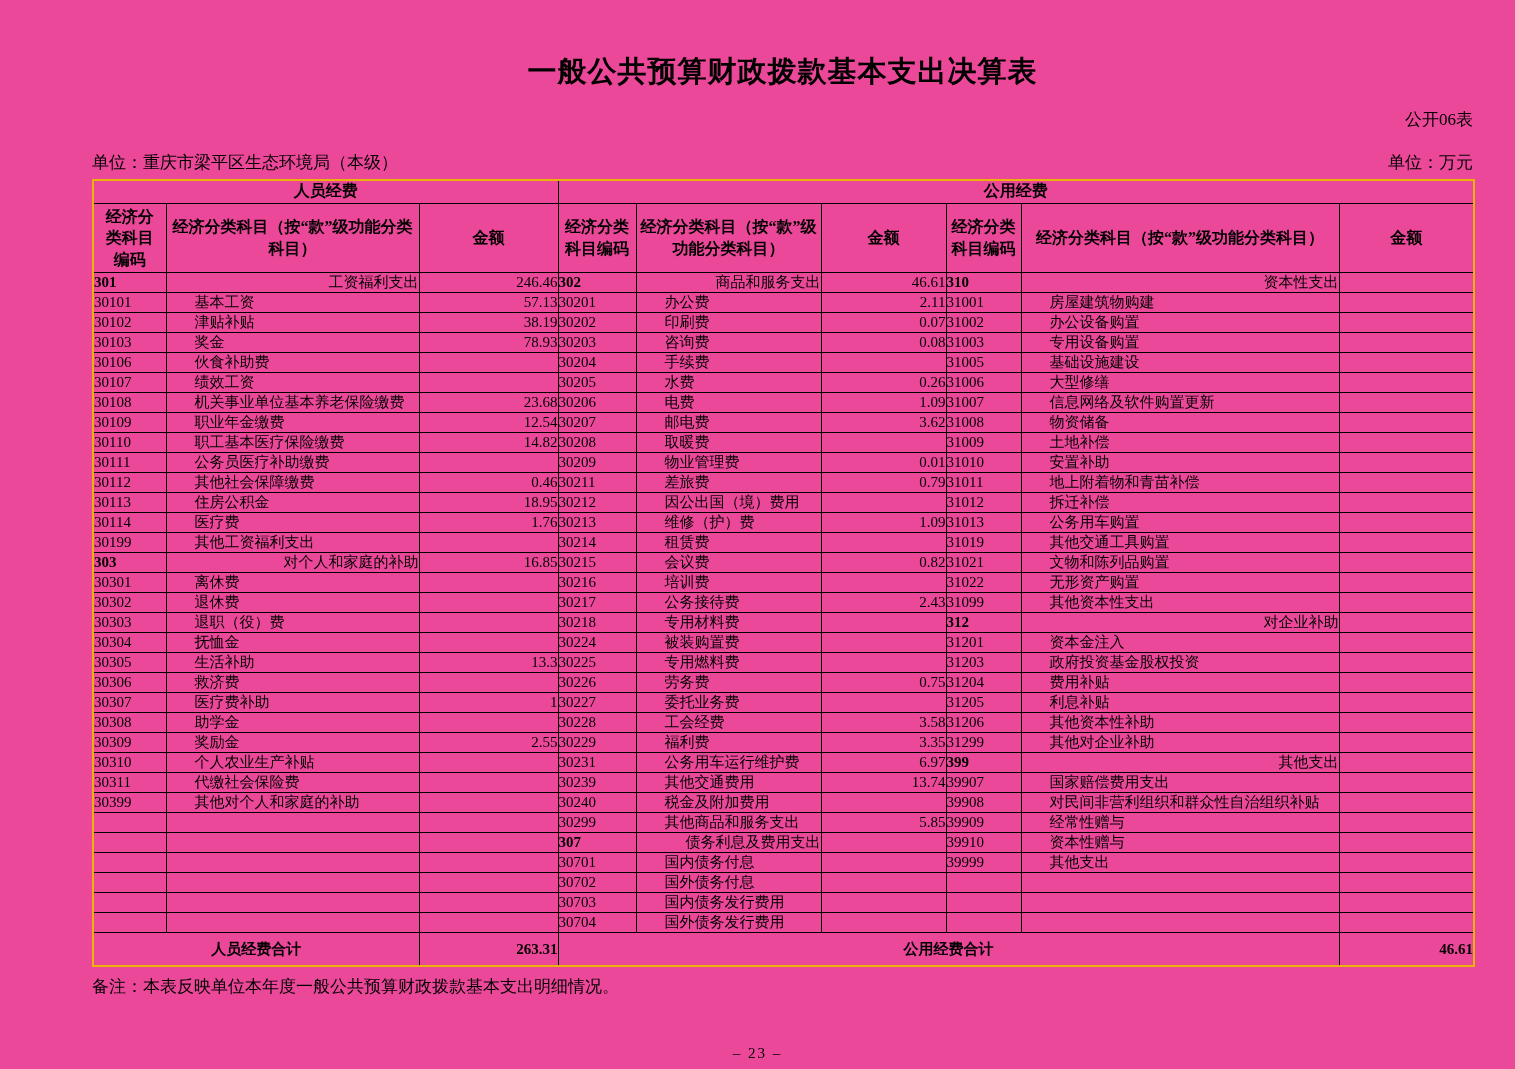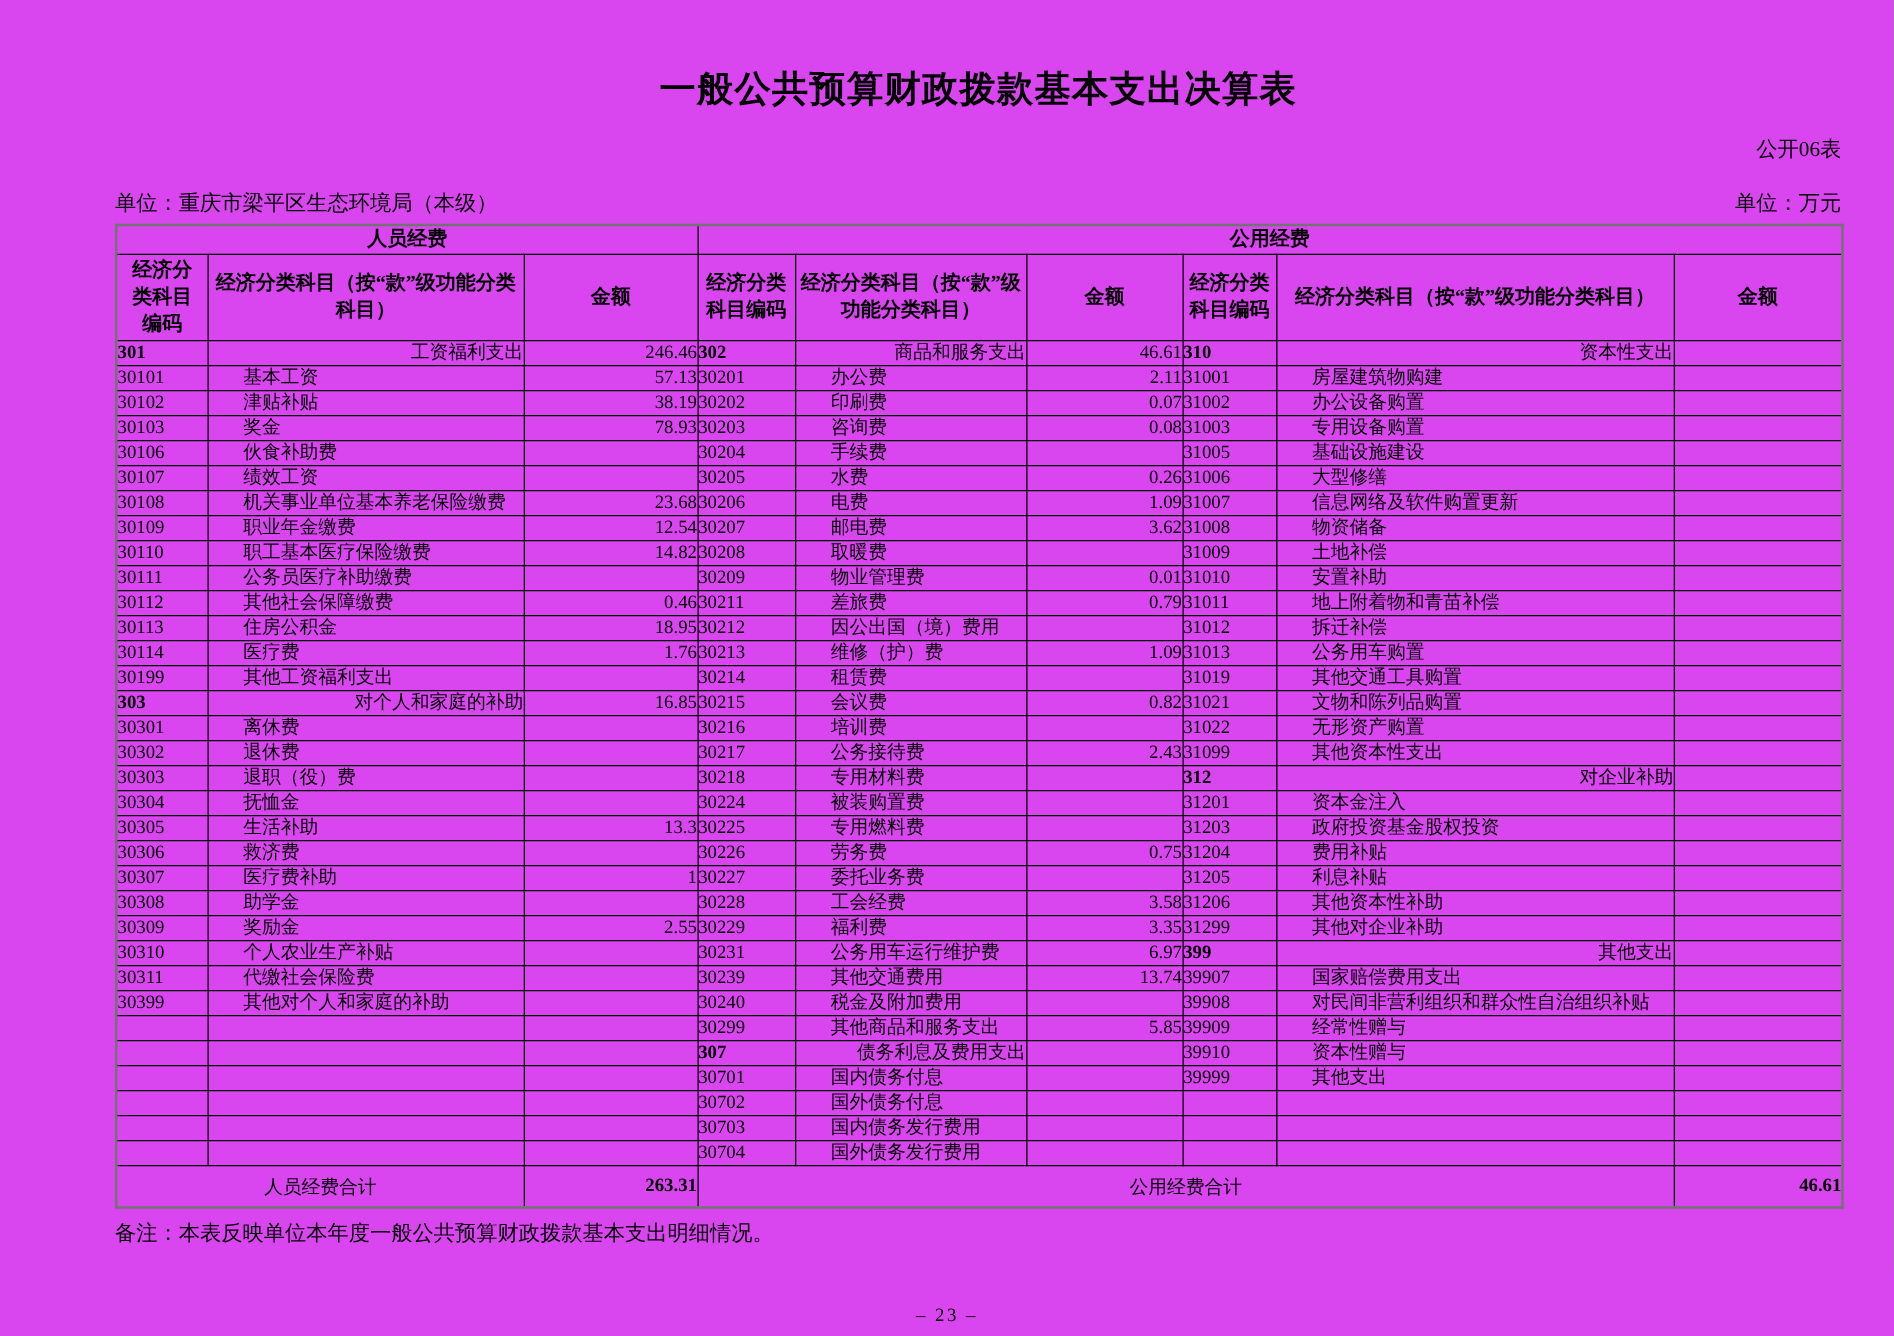--- a/index.html
+++ b/index.html
@@ -1,35 +1,35 @@
 <!DOCTYPE html>
 <html><head>
 <meta charset="utf-8">
 <style>
   html,body{margin:0;padding:0;background:#888;}
   .page{
-    width:1515px;height:1069px;background:#d946ef;position:relative;
+    width:1515px;height:1069px;background:#ec4899;position:relative;
     font-family:"Liberation Serif","DejaVu Serif",serif;color:#000;
     overflow:hidden;box-sizing:border-box;
   }
   .content{width:1381px;margin:0 auto 0 92px;}
   .title{
     margin:0;padding-top:52px;text-align:center;
     font-size:29px;font-weight:bold;letter-spacing:1px;
   }
   .table-code{
     margin-top:16px;text-align:right;font-size:17px;
   }
   .meta-row{
     margin-top:22px;display:flex;justify-content:space-between;
     font-size:17px;line-height:20px;
   }
   table.budget{
     margin-top:6px;border-collapse:collapse;table-layout:fixed;
-    width:1381px;border:2px solid #737373;
+    width:1381px;border:2px solid #eab308;
   }
   table.budget th,table.budget td{
     border:1px solid #000;overflow:hidden;white-space:nowrap;
     font-size:15px;padding:0;
   }
   thead tr.group-row{height:23px;}
   thead tr.group-row th{font-size:16px;font-weight:bold;text-align:center;}
   thead tr.colhead-row{height:58px;padding-left:29px;}
   thead tr.colhead-row th{
     font-size:16px;font-weight:bold;text-align:center;
@@ -37,21 +37,21 @@
   }
   tbody tr{height:19.6px;}
   td.code{text-align:left;padding-left:3px;line-height:19px;}
   td.name{text-align:left;line-height:19px;}
   td.name.group{padding-left:3px;font-weight:normal;text-align:right;}
   td.name.sub{padding-left:28px;}
   td.bold{font-weight:bold;}
   td.amount{text-align:right;padding-right:2px;line-height:19px;}
   tfoot tr{height:33px;}
   tfoot td{vertical-align:middle;}
-  td.total-label{text-align:center;font-weight:normal;font-size:17px;}
+  td.total-label{text-align:center;font-weight:bold;font-size:17px;}
   td.total-amount{text-align:right;padding-right:2px;font-size:16px;font-weight:bold;}
   .note{margin-top:8px;font-size:17px;}
   .page-number{
     position:absolute;left:0;right:0;bottom:7px;
     text-align:center;font-size:15px;letter-spacing:2px;
   }
 </style>
 </head>
 <body>
 

